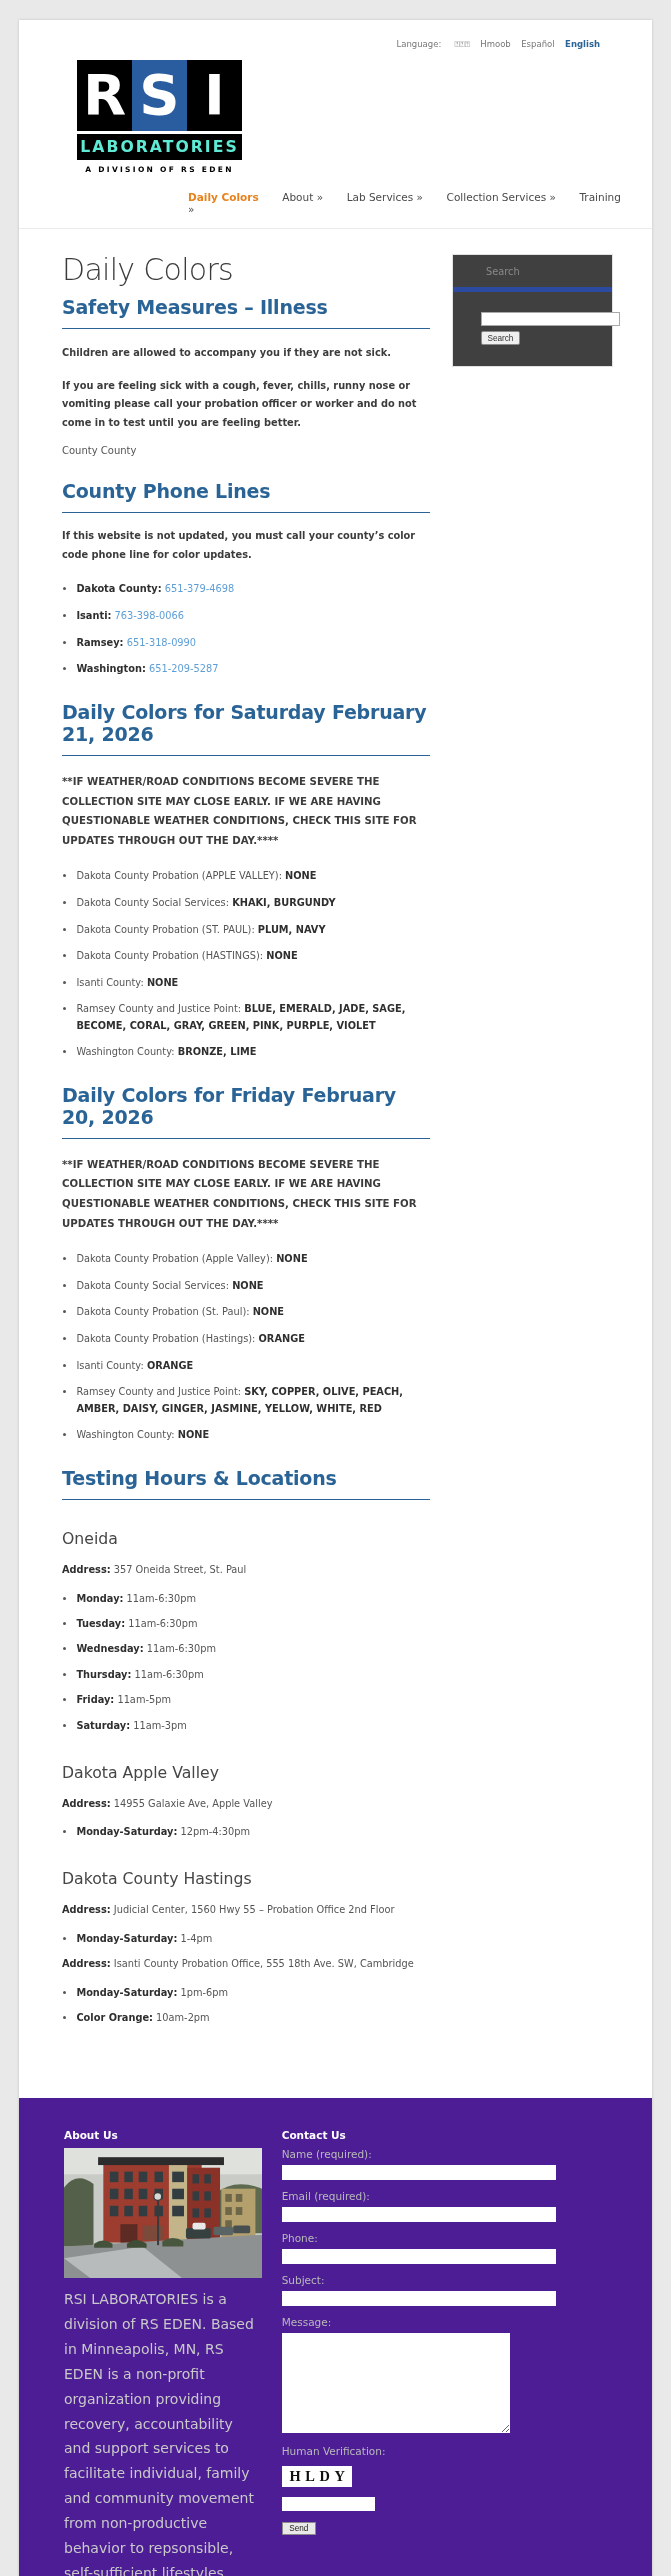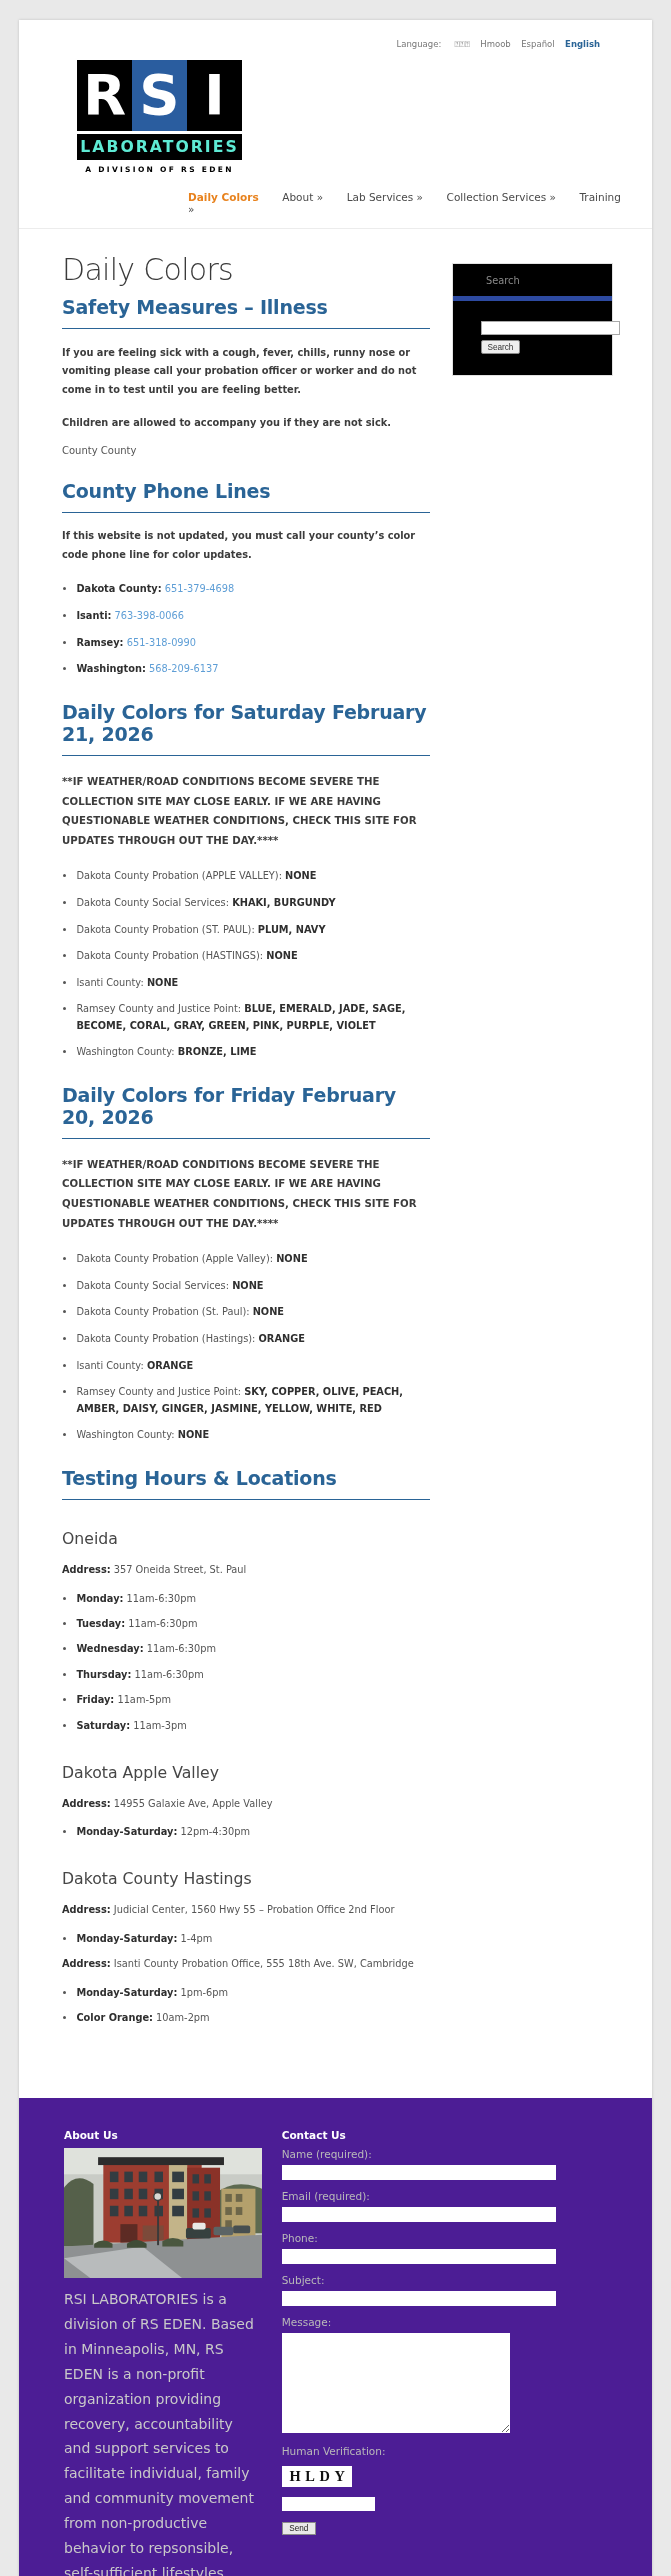--- a/index.html
+++ b/index.html
@@ -40,21 +40,21 @@
   a.phone { color:#5e9ed6; text-decoration:none; }
   h3.loc { font-size:15.7px; font-weight:400; color:#464646; margin:29px 0 14.4px; }
   p.addr { color:#555; font-size:9.8px; margin:0 0 5.2px; line-height:1.7; }
   p.addr strong { color:#2f2f2f; }
   ul.hours { margin:11.8px 0 6.6px; padding-left:14.4px; color:#555; font-size:9.8px; }
   ul.hours li { margin-bottom:9.8px; line-height:1.6; }
   ul.hours li strong { color:#2f2f2f; }
 
   
   .sidebar { width:161px; }
-  .widget { border:0.7px solid #e2e2e2; background:#000000; margin-top:16px; }
+  .widget { border:0.7px solid #e2e2e2; background:#404040; margin-top:7px; }
   .widget-title { color:#8a8a8a; font-size:9.8px; padding:11px 0 9.8px 33px; }
   .widget-bar { height:5.2px; background:#2d4aa1; }
   .widget-body { padding:19.7px 0 21px 27.6px; }
   .search-input { width:139px; height:13.8px; border:0.7px solid #a9a9a9; }
   .search-btn { display:block; margin-top:5.9px; font-size:8.2px; color:#333; background:#efefef;
     border:0.7px solid #8a8a8a; border-radius:2px; padding:1.3px 5.9px; }
 
   
   footer { background:#4c1d95; padding:31.5px 39px 0 45px; }
   .foot-cols { display:flex; }
@@ -96,31 +96,31 @@
 
     <nav class="nav"><a class="active">Daily Colors</a><a>About »</a><a>Lab Services »</a><a>Collection Services »</a><a>Training »</a></nav>
   </header>
 
   <div class="content">
     <div class="main-col">
 
       <h1 class="page-title">Daily Colors</h1>
 
       <h2 class="section first">Safety Measures – Illness</h2>
+      <p class="bold">Children are allowed to accompany you if they are not sick.</p>
       <p class="bold">If you are feeling sick with a cough, fever, chills, runny nose or vomiting please call your probation officer or worker and do not come in to test until you are feeling better.</p>
-      <p class="bold">Children are allowed to accompany you if they are not sick.</p>
       <p class="plain">County County</p>
 
       <h2 class="section">County Phone Lines</h2>
       <p class="bold">If this website is not updated, you must call your county’s color code phone line for color updates.</p>
       <ul class="bullets">
           <li><strong>Dakota County:</strong> <a class="phone">651-379-4698</a></li>
           <li><strong>Isanti:</strong> <a class="phone">763-398-0066</a></li>
           <li><strong>Ramsey:</strong> <a class="phone">651-318-0990</a></li>
-          <li><strong>Washington:</strong> <a class="phone">568-209-6137</a></li>
+          <li><strong>Washington:</strong> <a class="phone">651-209-5287</a></li>
         </ul>
 
       <h2 class="section">Daily Colors for Saturday February 21, 2026</h2>
       <p class="warning">**IF WEATHER/ROAD CONDITIONS BECOME SEVERE THE COLLECTION SITE MAY CLOSE EARLY. IF WE ARE HAVING QUESTIONABLE WEATHER CONDITIONS, CHECK THIS SITE FOR UPDATES THROUGH OUT THE DAY.****</p>
       <ul class="bullets">
           <li><span>Dakota County Probation (APPLE VALLEY):</span> <strong>NONE</strong></li>
           <li><span>Dakota County Social Services:</span> <strong>KHAKI, BURGUNDY</strong></li>
           <li><span>Dakota County Probation (ST. PAUL):</span> <strong>PLUM, NAVY</strong></li>
           <li><span>Dakota County Probation (HASTINGS):</span> <strong>NONE</strong></li>
           <li><span>Isanti County:</span> <strong>NONE</strong></li>

